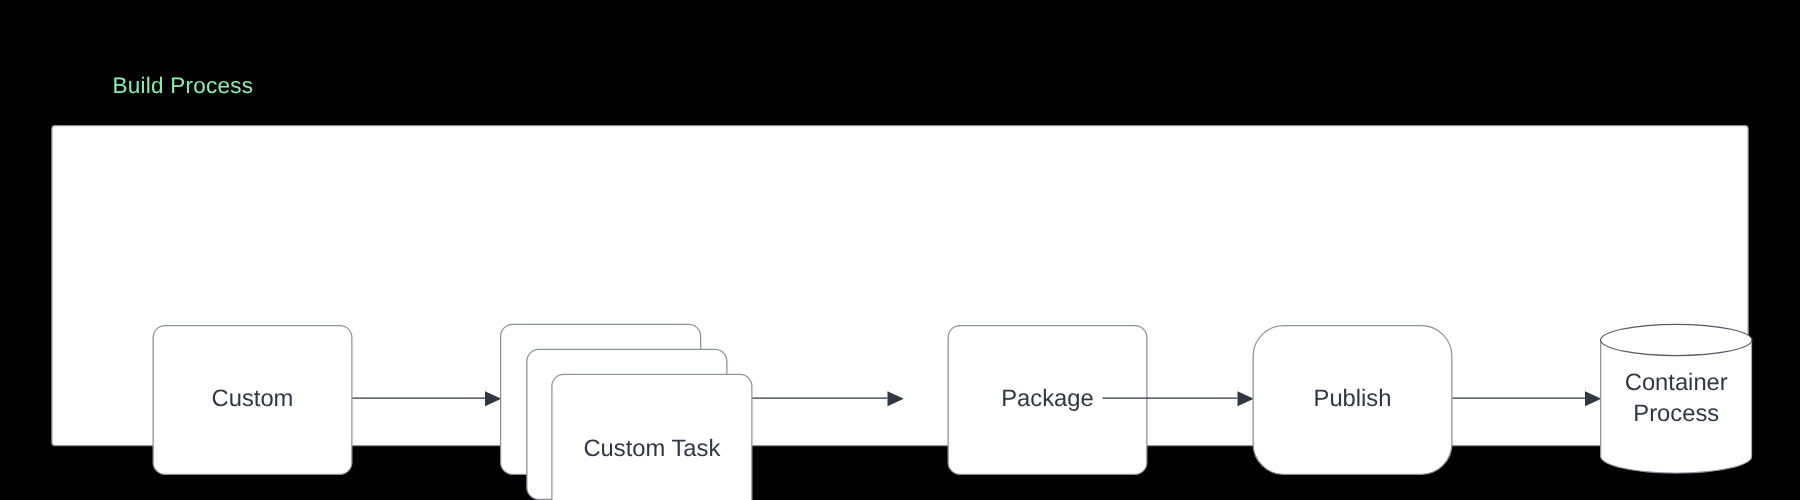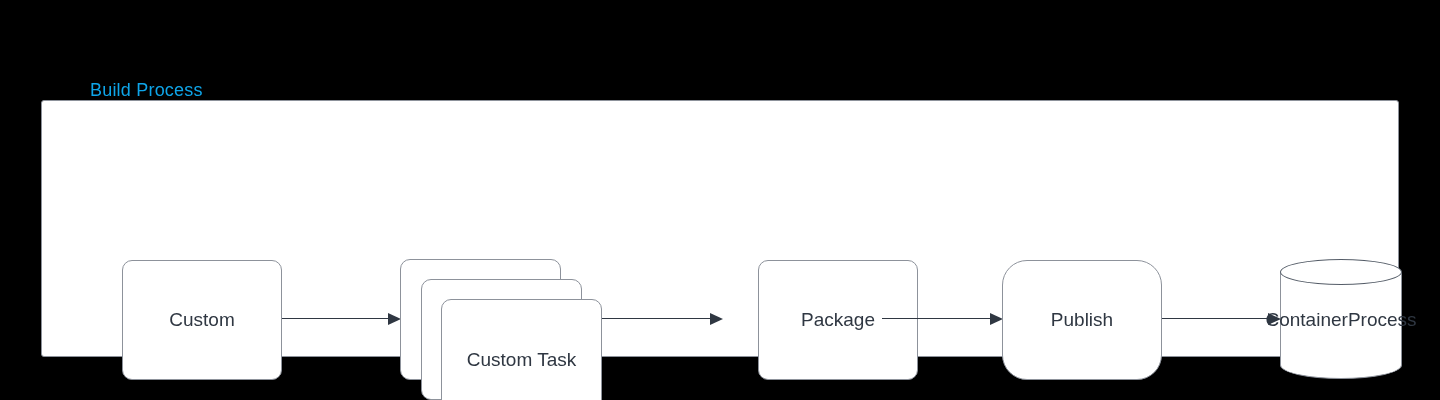--- a/index.html
+++ b/index.html
@@ -22,24 +22,23 @@
     height: 400px;
   }
 
   
   .group-title {
     position: absolute;
     left: 90px;
     top: 56px;
     font-size: 18px;
     line-height: 24px;
-    color: #0ea5e9;
+    color: #86efac;
     letter-spacing: 0.2px;
     white-space: nowrap;
-    margin-top: 22px;
   }
 
   
   .panel {
     position: absolute;
     left: 41px;
     top: 100px;
     width: 1358px;
     height: 257px;
     background: #ffffff;
@@ -128,22 +127,21 @@
     border-radius: 61px / 13px;
     box-sizing: border-box;
   }
   .cyl-label {
     position: absolute;
     left: 0;
     top: 0;
     width: 122px;
     height: 120px;
     display: flex;
-    flex-direction: row;
-    align-items: center;
+    flex-direction: column;
     justify-content: center;
     color: #2f3742;
     font-size: 19px;
     line-height: 25px;
     text-align: center;
   }
 
   
   .connector { position: absolute; height: 14px; }
   .connector .line {

